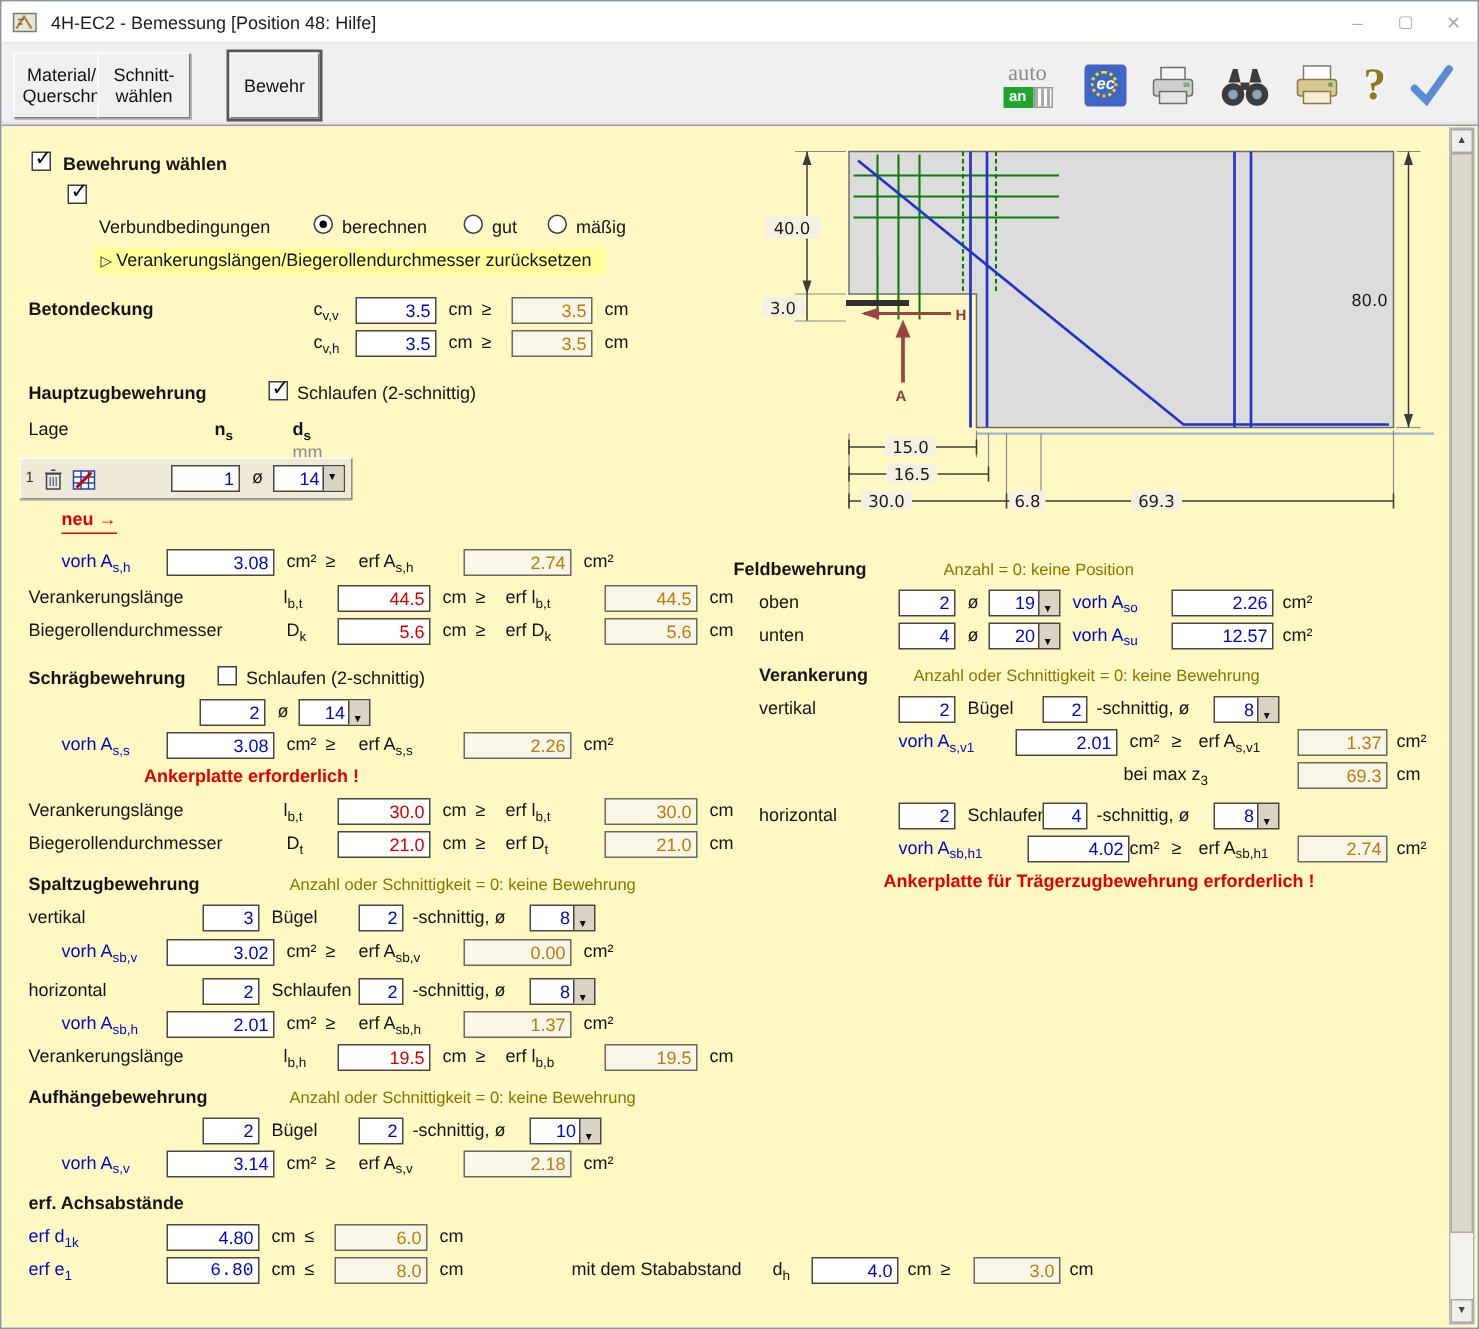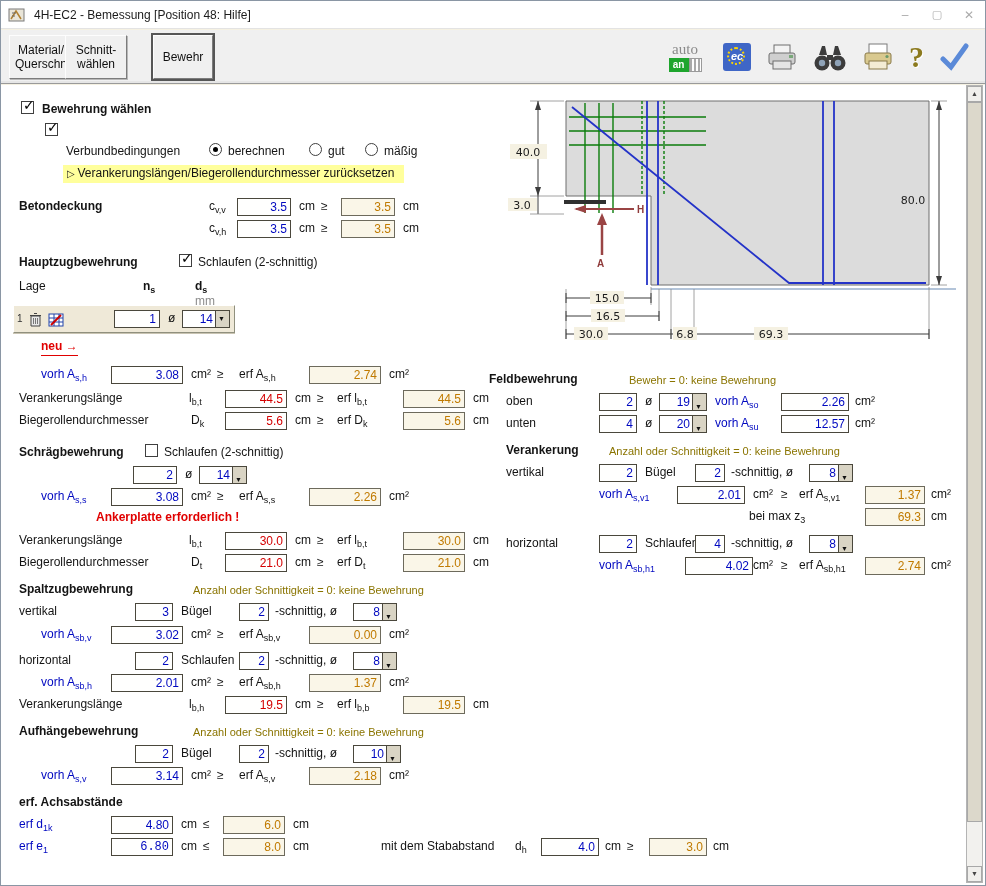--- a/index.html
+++ b/index.html
@@ -27,21 +27,21 @@
 #auto-w{display:flex;flex-direction:column;align-items:center;width:46px}
 #auto-lbl{font-family:"Liberation Serif",serif;font-size:15px;color:#8a8a8a;line-height:15px}
 #an-row{display:flex;margin-top:1px}
 #an-box{background:#1ea52d;color:#fff;font-size:10px;font-weight:bold;width:20px;height:14px;text-align:center;line-height:14px}
 #an-bars{width:13px;height:14px;border:1px solid #9a9a9a;background:repeating-linear-gradient(90deg,#a9a9a9 0 2px,#fdfdfd 2px 4px)}
 #ec-icon{width:28px;height:28px;background:#3f66c6;border-radius:3px;position:relative}
 #ec-ring{position:absolute;left:4px;top:4px;width:18px;height:18px;border:2px dotted #ffd700;border-radius:50%}
 #ec-text{position:absolute;left:8px;top:7px;color:#fff;font-style:italic;font-weight:bold;font-size:11px}
 #q-mark{font-family:"Liberation Serif",serif;font-size:30px;font-weight:bold;color:#8c7a1e;text-shadow:1px 1px 0 #ffffff;line-height:30px}
 
-#content{position:absolute;top:84px;left:0;right:0;bottom:0;background:#ffffff}
+#content{position:absolute;top:84px;left:0;right:0;bottom:0;background:#fef9c3}
 .r{position:absolute;left:0;width:960px;height:19px;line-height:17px}
 .r>span{position:absolute;top:0;white-space:nowrap}
 .b{font-weight:bold}
 .blue{color:#0008c0}
 .redw{color:#e00000;font-weight:bold}
 .olv{color:#8a7400;font-size:11px;line-height:18px}
 .gry{color:#8c8c8c}
 .sb{font-size:9px;vertical-align:-3px}
 .f{position:absolute;top:0;height:18px;border:1px solid #4a473c;background:#fffffe;color:#0008c0;text-align:right;padding:0 3px;font:12px "Liberation Sans",sans-serif;outline:none}
 .f.vr{color:#d40000}
@@ -489,21 +489,21 @@
       <rect x="68" y="234" width="34" height="13" fill="#f5f1e2"></rect>
       <text class="dt" x="85" y="245" text-anchor="middle">30.0</text>
       <rect x="167" y="234" width="24" height="13" fill="#f5f1e2"></rect>
       <text class="dt" x="179" y="245" text-anchor="middle">6.8</text>
       <rect x="248" y="234" width="34" height="13" fill="#f5f1e2"></rect>
       <text class="dt" x="265" y="245" text-anchor="middle">69.3</text>
     </svg>
 
     <div class="r" style="top:286px">
       <span class="b" style="left:488px">Feldbewehrung</span>
-      <span class="olv" style="left:628px">Bewehr = 0: keine Bewehrung</span>
+      <span class="olv" style="left:628px">Anzahl = 0: keine Position</span>
     </div>
     <div class="r" style="top:308px">
       <span style="left:505px">oben</span>
       <input class="f" style="left: 598px; width: 38px;" value="2">
       <span style="left:644px">ø</span>
       <span class="dd" style="left:658px;width:48px">
         <span class="ddv">19</span>
           <span class="ddb"></span>
       </span>
       <span class="blue" style="left:714px"><span>vorh A</span><span class="sb">so</span></span>
@@ -565,20 +565,23 @@
     </div>
     <div class="r" style="top:472px">
       <span class="blue" style="left:598px"><span>vorh A</span><span class="sb">sb,h1</span></span>
       <input class="f" style="left: 684px; width: 68px;" value="4.02">
       <span style="left:752px">cm²</span>
       <span style="left:780px">≥</span>
       <span style="left:798px"><span>erf A</span><span class="sb">sb,h1</span></span>
       <span class="ro" style="left:864px;width:60px">2.74</span>
       <span style="left:930px">cm²</span>
     </div>
+    <div class="r" style="top:494px">
+      <span class="redw" style="left:588px">Ankerplatte für Trägerzugbewehrung erforderlich !</span>
+    </div>
 
     <div id="sbar">
       <div class="sbtn" id="sb-up"></div>
       <div id="sb-thumb"></div>
       <div class="sbtn" id="sb-dn"></div>
     </div>
 
   </div>
 </div>
 

